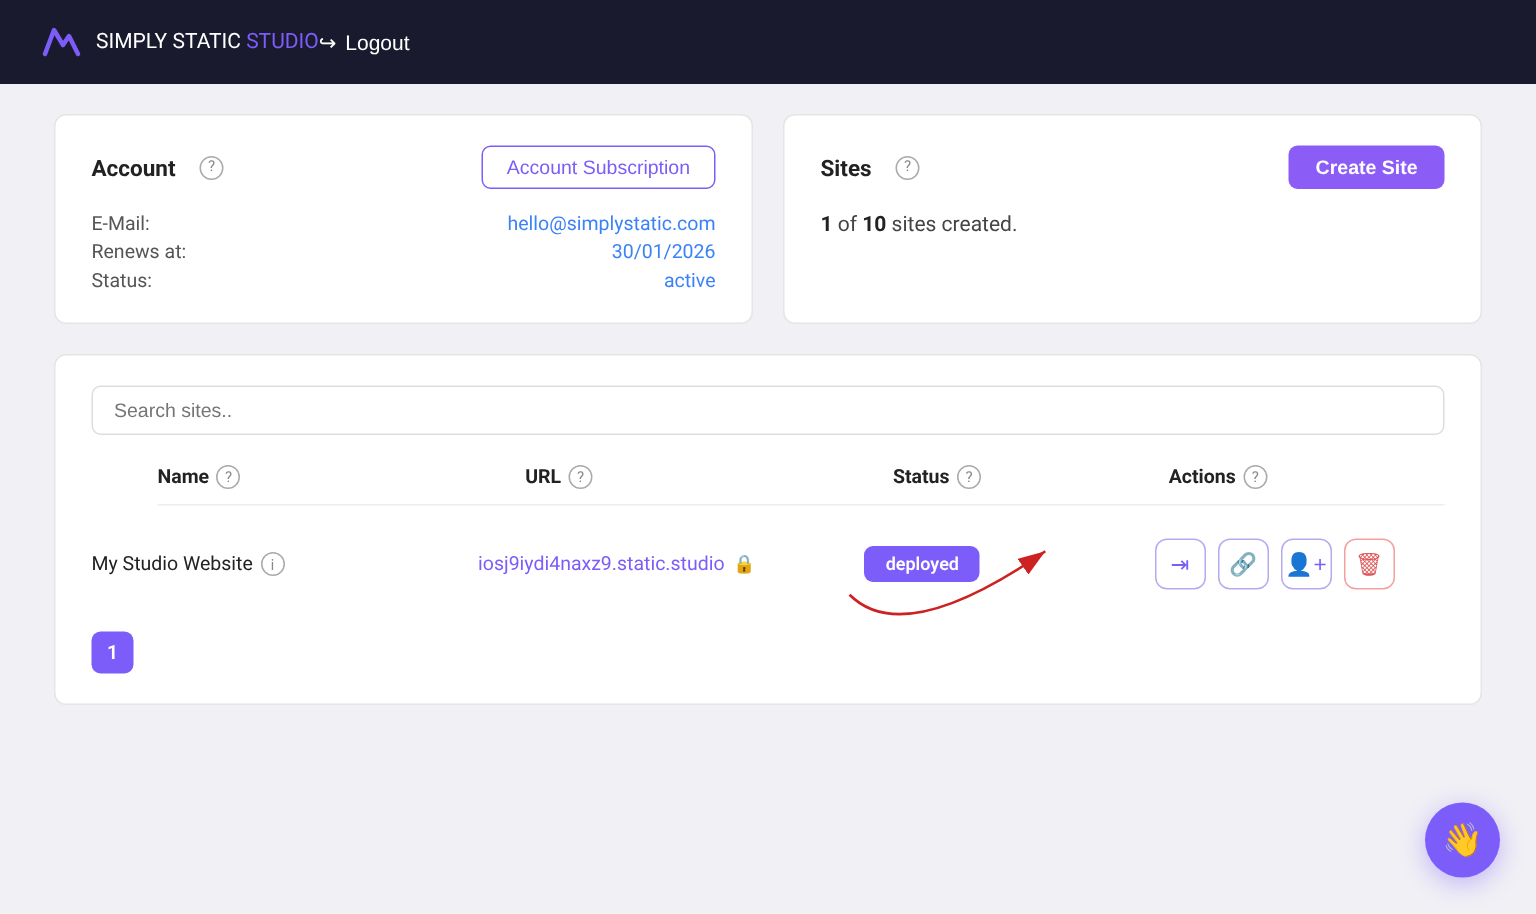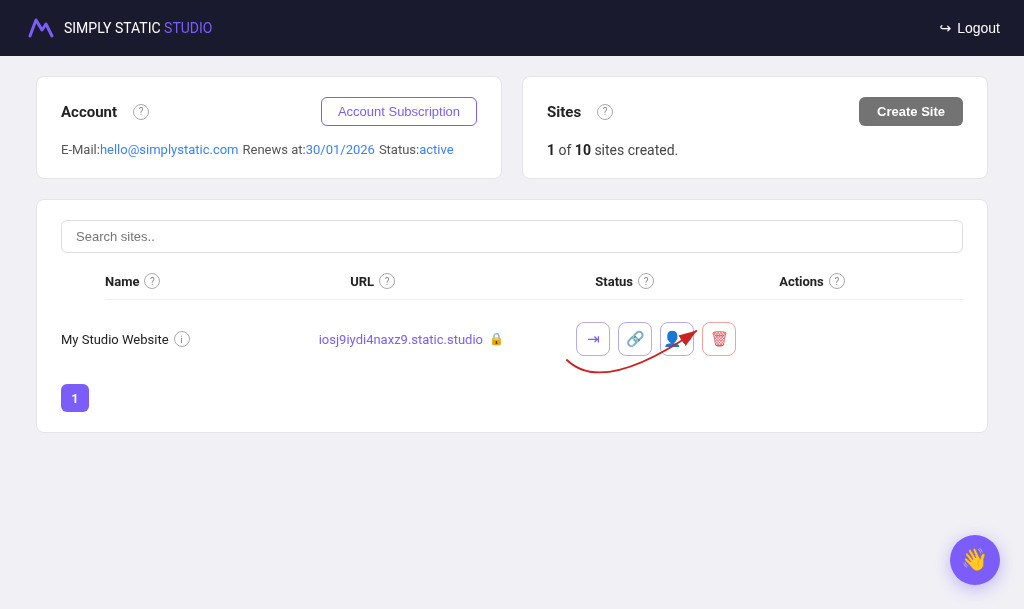--- a/index.html
+++ b/index.html
@@ -10,21 +10,21 @@
       font-size: 14px;
       color: #222;
     }
 
     
     .header {
       background: #1a1a2e;
       height: 56px;
       display: flex;
       align-items: center;
-      justify-content: space-between;
+      justify-content: flex-start;
       padding: 0 24px;
     }
     .logo {
       display: flex;
       align-items: center;
       gap: 8px;
     }
     .logo-icon {
       width: 32px;
       height: 32px;
@@ -105,33 +105,33 @@
       color: #7c5dfa;
       background: #fff;
       border-radius: 6px;
       padding: 6px 16px;
       font-size: 13px;
       cursor: pointer;
       font-weight: 500;
     }
 
     .create-site-btn {
-      background: #737373;
+      background: #8b5cf6;
       color: #fff;
       border: none;
       border-radius: 6px;
       padding: 7px 18px;
       font-size: 13px;
       font-weight: 600;
       cursor: pointer;
     }
 
     .account-info {
       display: flex;
-      flex-direction: row;
+      flex-direction: column;
       gap: 4px;
     }
 
     .account-row {
       display: flex;
       justify-content: space-between;
       font-size: 13px;
       color: #444;
     }
 
@@ -393,20 +393,23 @@
     
     <div class="table-row">
       <div class="site-name">
         <span>My Studio Website</span>
         <span class="help-icon">ℹ</span>
       </div>
       <div class="site-url">
         <a href="#">iosj9iydi4naxz9.static.studio</a>
         <span class="lock-icon">🔒</span>
       </div>
+      <div>
+        <span class="status-badge">deployed</span>
+      </div>
       <div class="actions-cell">
         <button class="action-btn" title="Go to site">
           <span>⇥</span>
         </button>
         <button class="action-btn" title="Copy link">
           <span>🔗</span>
         </button>
         <button class="action-btn" title="Add user">
           <span>👤+</span>
         </button>

